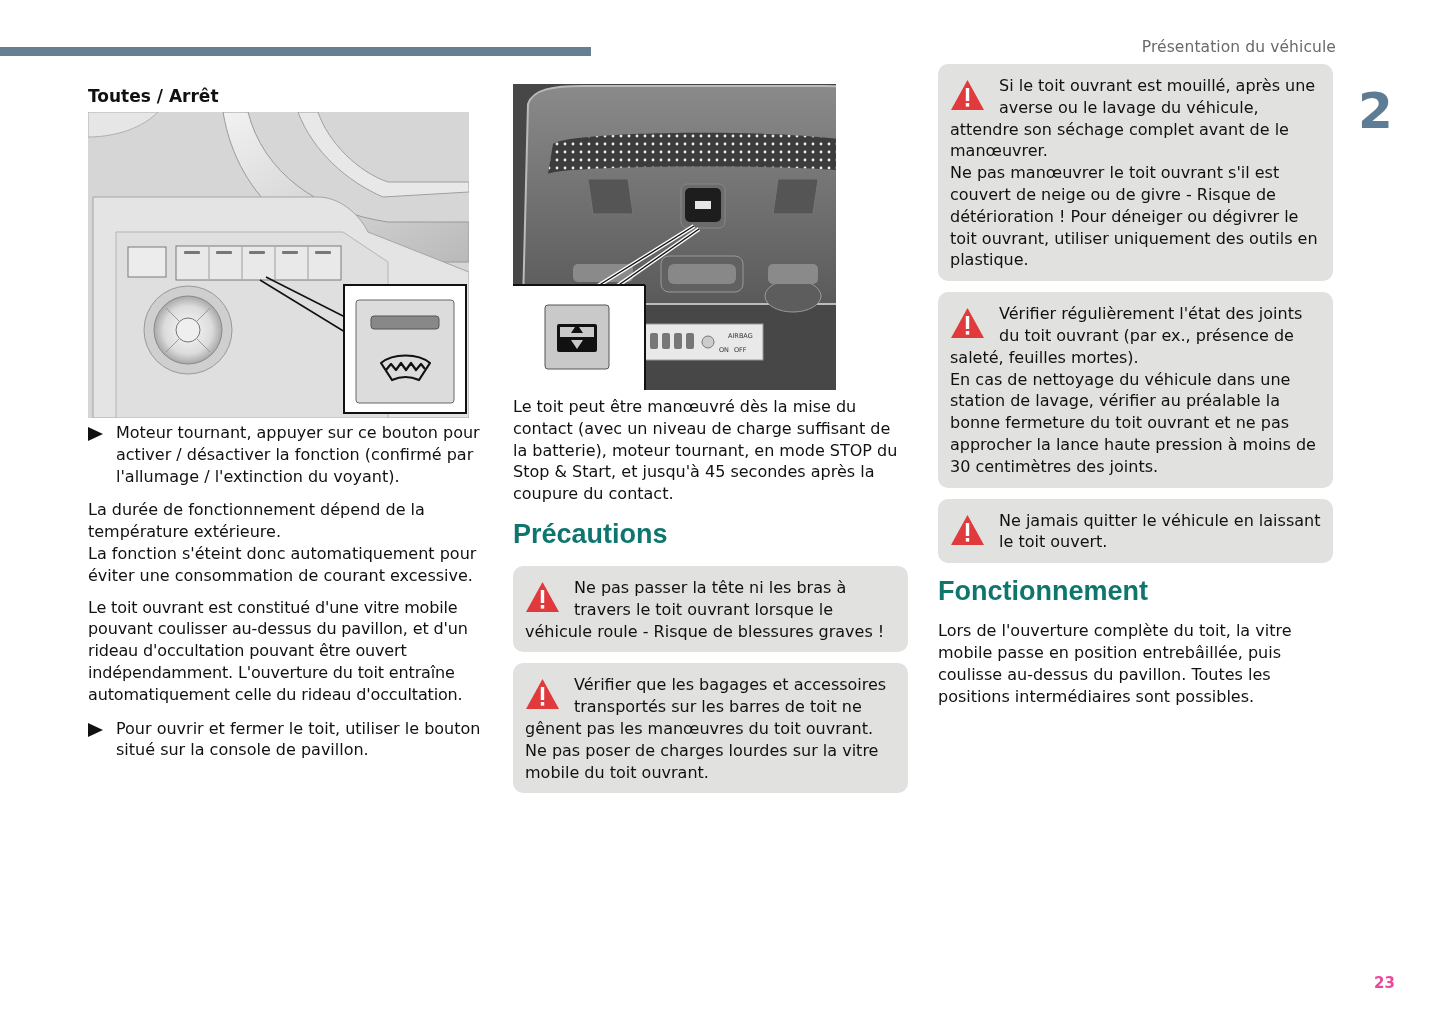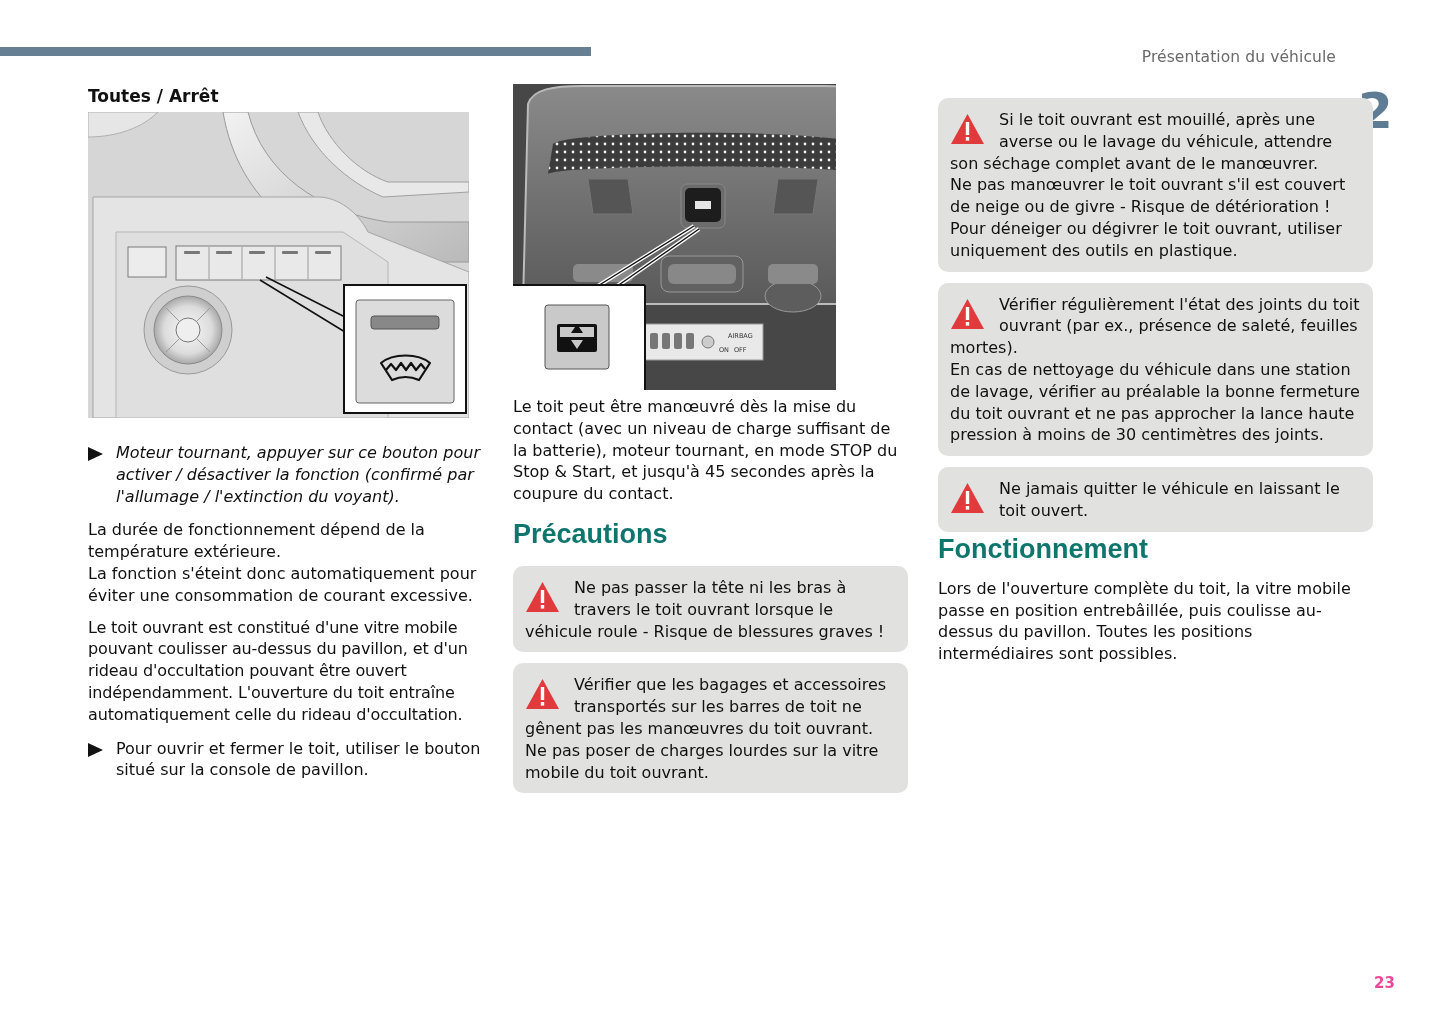--- a/index.html
+++ b/index.html
@@ -1,27 +1,27 @@
 <!DOCTYPE html>
 <html><head>
 <meta charset="utf-8">
 <style>
   * { box-sizing: border-box; margin: 0; padding: 0; }
   html, body { width: 1445px; height: 1018px; background: #ffffff; overflow: hidden; }
   body { position: relative; font-family: "DejaVu Sans", sans-serif; color: #111; }
 
   .top-bar { position: absolute; left: 0; top: 47px; width: 591px; height: 9px; background: #667f93; }
-  .section-label { position: absolute; right: 109px; top: 48px; font-size: 15.5px; color: #6a6a6a; font-family: "DejaVu Sans", sans-serif; letter-spacing: 0.1px; }
+  .section-label { position: absolute; right: 109px; top: 38px; font-size: 15.5px; color: #6a6a6a; font-family: "DejaVu Sans", sans-serif; letter-spacing: 0.1px; }
   .chapter-num { position: absolute; left: 1358px; top: 82px; font-size: 50px; font-weight: bold; color: #5e7c93; font-family: "DejaVu Sans", sans-serif; }
   .page-num { position: absolute; left: 1374px; top: 974px; font-size: 15px; font-weight: bold; color: #ec4899; }
 
   .col { position: absolute; }
   .col1 { left: 88px; top: 82px; width: 395px; }
   .col2 { left: 513px; top: 84px; width: 395px; }
-  .col3 { left: 938px; top: 98px; width: 435px; }
+  .col3 { left: 938px; top: 64px; width: 395px; }
 
   .subhead { font-size: 17px; font-weight: bold; margin-top: 2px; height: 28px; line-height: 24px; }
 
   p.body, .bullet { font-size: 16px; line-height: 21.8px; color: #111; }
   .bullet { position: relative; padding-left: 28px; }
   .bullet .arrow { position: absolute; left: 0; top: 5px; width: 0; height: 0; border-top: 7px solid transparent; border-bottom: 7px solid transparent; border-left: 15px solid #111; }
 
   .h-gray { font-size: 31px; color: #6b6b6b; font-weight: normal; line-height: 38px; }
   .h-black { font-size: 27px; color: #0f766e; font-weight: bold; font-family: "Liberation Sans", sans-serif; line-height: 34px; }
 
@@ -97,21 +97,21 @@
       <rect x="256" y="173" width="122" height="128" fill="#fff" stroke="#111" stroke-width="2"></rect>
       <rect x="268" y="188" width="98" height="103" rx="3" fill="#dcdcdc" stroke="#666"></rect>
       <rect x="283" y="204" width="68" height="13" rx="3" fill="#888" stroke="#555"></rect>
       <g fill="none" stroke="#111" stroke-width="2.2" stroke-linejoin="round">
         <path d="M293 251 C305 241 330 241 342 251 L331 268 C322 264 313 264 304 268 Z"></path>
         <path d="M298 258 L303 252 L308 258 L313 251 L318 258 L323 251 L328 258 L333 252 L337 257"></path>
       </g>
     </svg>
   </div>
 
-  <div class="bullet" style="margin-top:24px;font-style:italic;">
+  <div class="bullet" style="margin-top:4px;">
     <span class="arrow"></span>
     <span>Moteur tournant, appuyer sur ce bouton pour activer / désactiver la fonction (confirmé par l'allumage / l'extinction du voyant).</span>
   </div>
 
   <p class="body" style="margin-top:12px;">
     <span>La durée de fonctionnement dépend de la température extérieure.</span><br>
     <span>La fonction s'éteint donc automatiquement pour éviter une consommation de courant excessive.</span>
   </p>
 
 
@@ -236,18 +236,18 @@
     <span class="tri">
       <svg viewBox="0 0 35 32">
           <path d="M17.5 1 L34 31 L1 31 Z" fill="#e03a3c"></path>
           <rect x="15.8" y="9" width="3.4" height="13" fill="#fff"></rect>
           <rect x="15.8" y="24" width="3.4" height="3.6" fill="#fff"></rect>
         </svg>
     </span>
     <span>Ne jamais quitter le véhicule en laissant le toit ouvert.</span>
   </div>
 
-  <h2 class="h-black" style="margin-top:0;">Fonctionnement</h2>
+  <h2 class="h-black" style="margin-top:11px;">Fonctionnement</h2>
 
   <p class="body" style="margin-top:12px;">Lors de l'ouverture complète du toit, la vitre mobile passe en position entrebâillée, puis coulisse au-dessus du pavillon. Toutes les positions intermédiaires sont possibles.</p>
 </div>
 
 <div class="page-num">23</div>
 
 </body></html>

